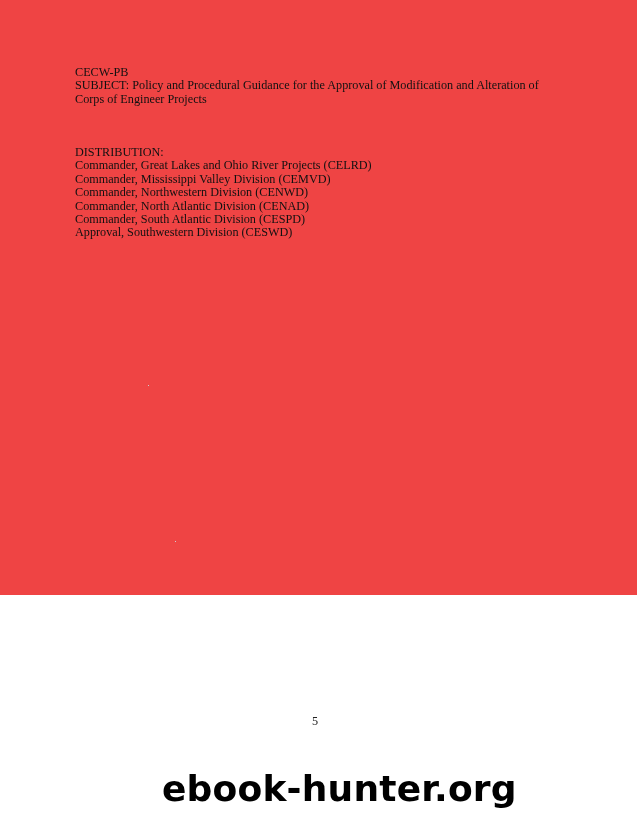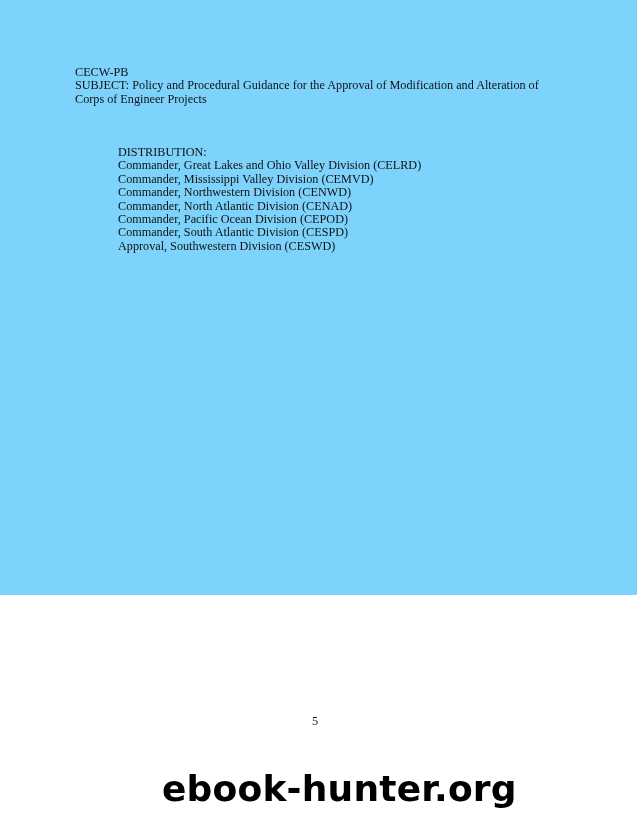--- a/index.html
+++ b/index.html
@@ -10,32 +10,32 @@
     body {
       width: 637px;
       height: 825px;
       position: relative;
       overflow: hidden;
     }
     .page {
       position: absolute;
       left: 0; top: 0;
       width: 637px; height: 595px;
-      background: #7dd3fc;
+      background: #ef4444;
     }
     .doc-text {
       position: absolute;
       left: 75px;
       font-family: "Liberation Serif", "DejaVu Serif", serif;
       font-size: 12.2px;
       line-height: 13.4px;
       color: #111111;
     }
     .header-block { top: 66px; }
-    .distribution-block { top: 146px; margin-left: 43px; }
+    .distribution-block { top: 146px; }
     .line { white-space: nowrap; display: block; }
     .page-number {
       position: absolute;
       left: 312px;
       top: 714px;
       font-family: "Liberation Serif", "DejaVu Serif", serif;
       font-size: 12.2px;
       color: #222222;
     }
     .watermark {
@@ -62,25 +62,24 @@
 <div class="page">
 
   <div class="doc-text header-block">
     <span class="line">CECW-PB</span>
     <span class="line">SUBJECT:  Policy and Procedural Guidance for the Approval of Modification and Alteration of</span>
     <span class="line">Corps of Engineer Projects</span>
   </div>
 
   <div class="doc-text distribution-block">
     <span class="line">DISTRIBUTION:</span>
-    <span class="line">Commander, Great Lakes and Ohio Valley Division (CELRD)</span>
+    <span class="line">Commander, Great Lakes and Ohio River Projects (CELRD)</span>
     <span class="line">Commander, Mississippi Valley Division (CEMVD)</span>
     <span class="line">Commander, Northwestern Division (CENWD)</span>
     <span class="line">Commander, North Atlantic Division (CENAD)</span>
-    <span class="line">Commander, Pacific Ocean Division (CEPOD)</span>
     <span class="line">Commander, South Atlantic Division (CESPD)</span>
     <span class="line">Approval, Southwestern Division (CESWD)</span>
   </div>
 
   <span class="speck" style="left:148px; top:385px;"></span>
   <span class="speck" style="left:175px; top:541px;"></span>
 
   <div class="page-number">5</div>
 
   <div class="watermark">ebook-hunter.org</div>

